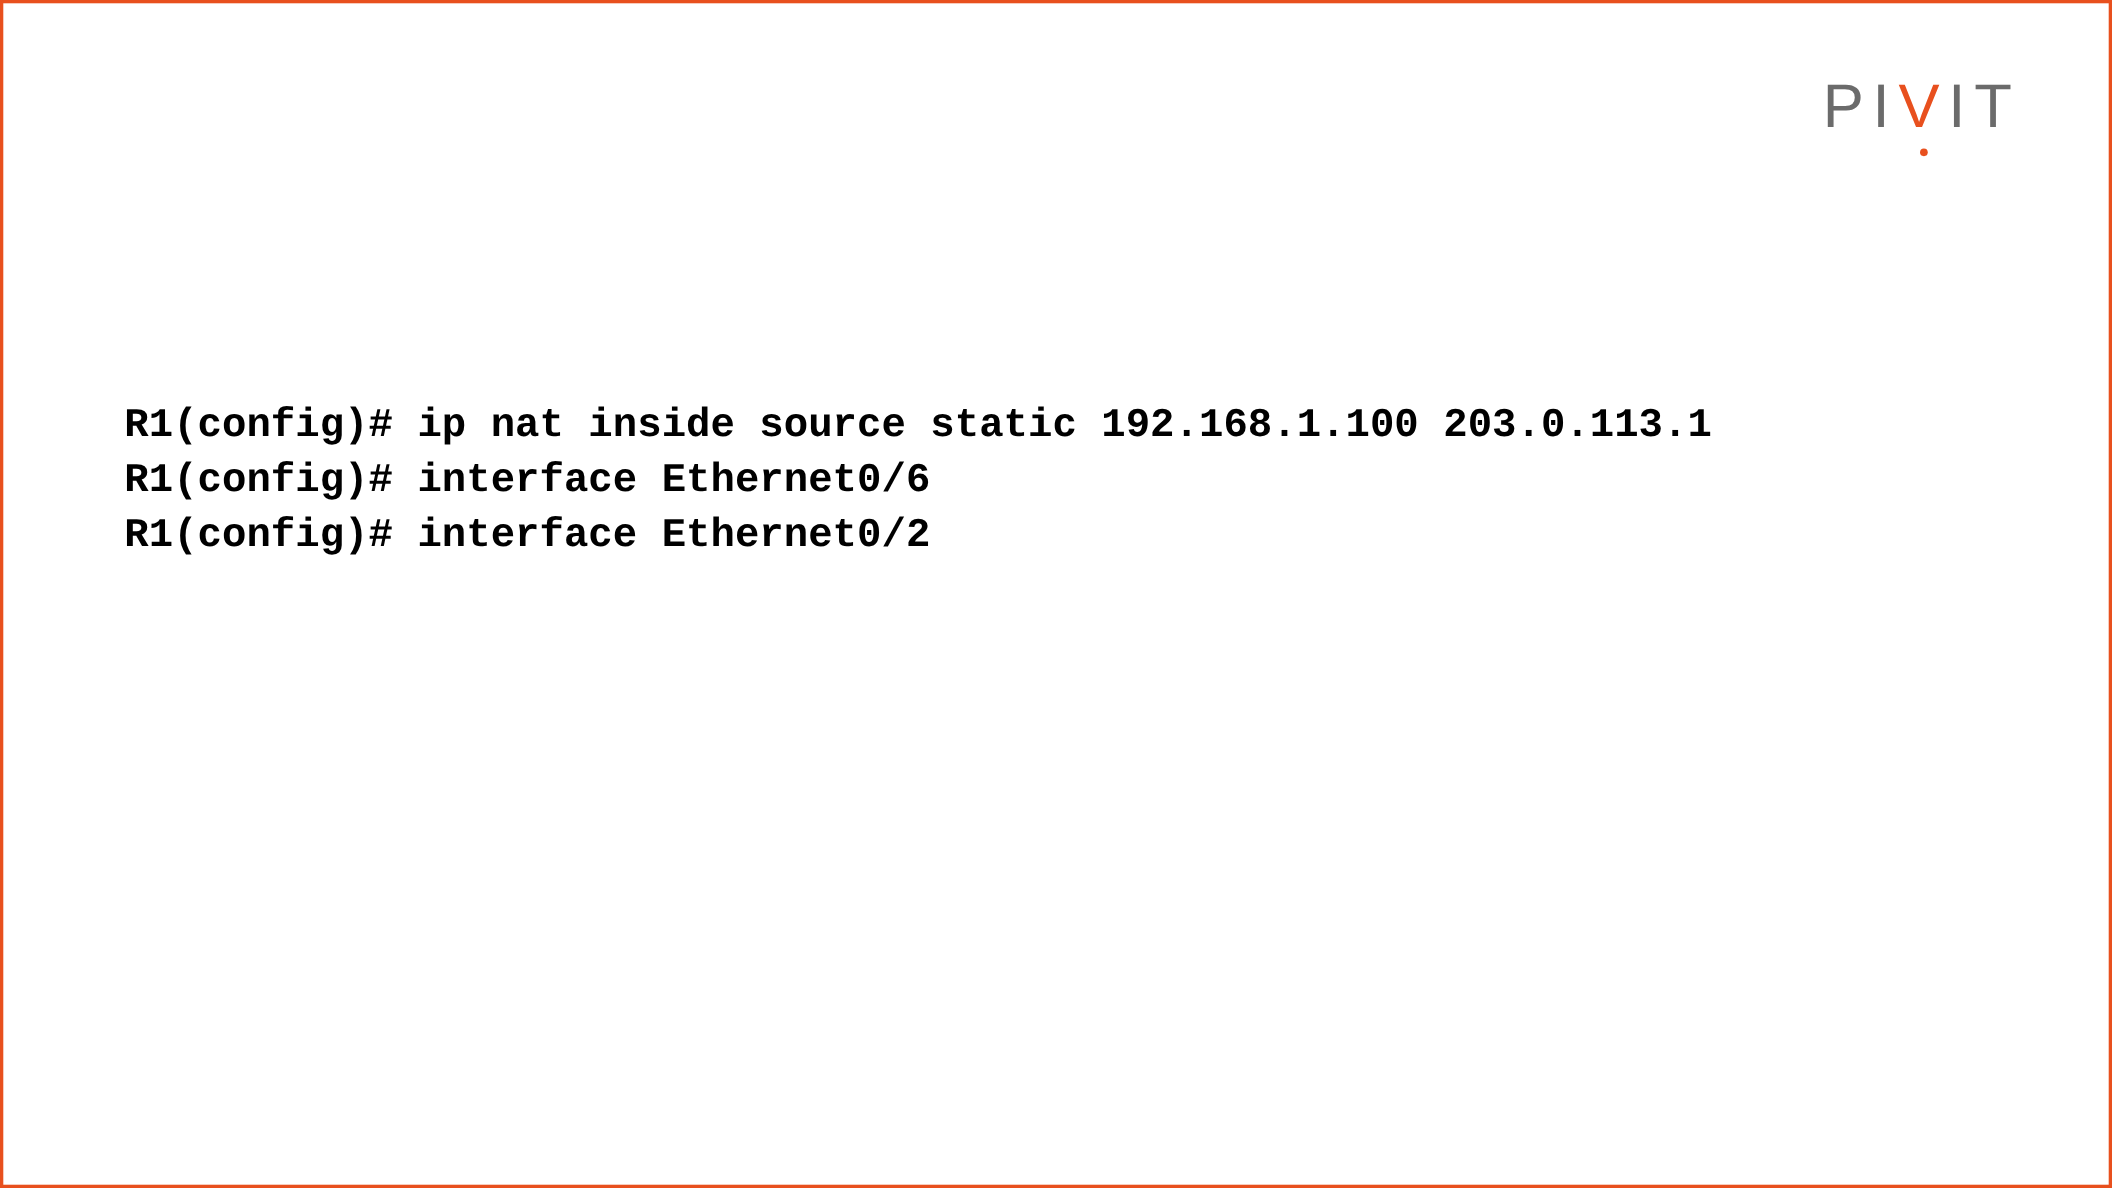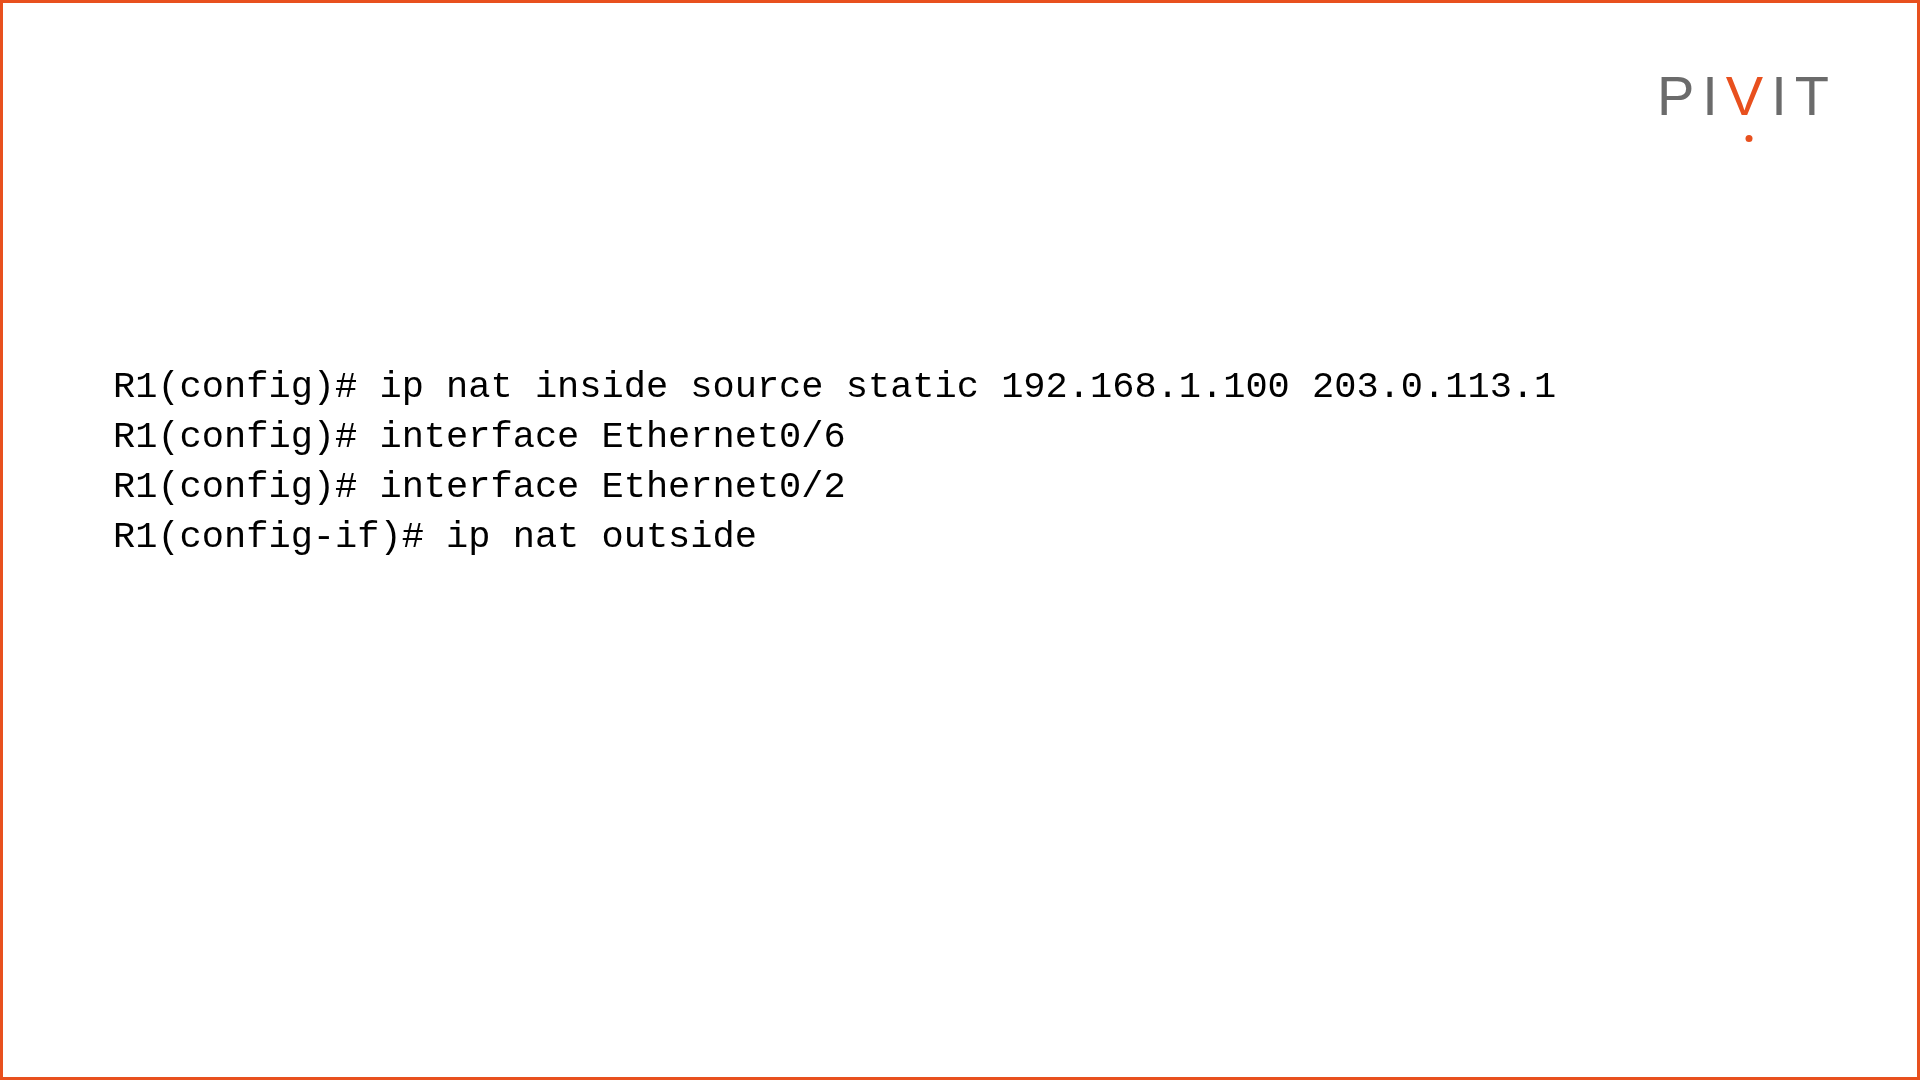--- a/index.html
+++ b/index.html
@@ -49,24 +49,24 @@
     top: 360px;
     left: 110px;
     font-size: 37px;
     line-height: 1.35;
     color: #000000;
   }
   .line {
     white-space: pre;
   }
   .prompt {
-    font-weight: normal;
+    font-weight: bold;
   }
   .cmd {
-    font-weight: normal;
+    font-weight: bold;
     text-align: center;
   }
 </style>
 </head>
 <body>
 
 <div class="frame">
 
   <div class="logo">
     <span>P</span>
@@ -76,16 +76,15 @@
       <span class="dot"></span>
     </span>
     <span>I</span>
     <span>T</span>
   </div>
 
   <div class="terminal">
     <div class="line"><span class="prompt">R1(config)# </span><span class="cmd">ip nat inside source static 192.168.1.100 203.0.113.1</span></div>
     <div class="line"><span class="prompt">R1(config)# </span><span class="cmd">interface Ethernet0/6</span></div>
     <div class="line"><span class="prompt">R1(config)# </span><span class="cmd">interface Ethernet0/2</span></div>
-    <div class="line"><span class="prompt">R1(config-if)# </span><span class="cmd">ip nat outside</span></div>
   </div>
 
 </div>
 
 </body></html>

